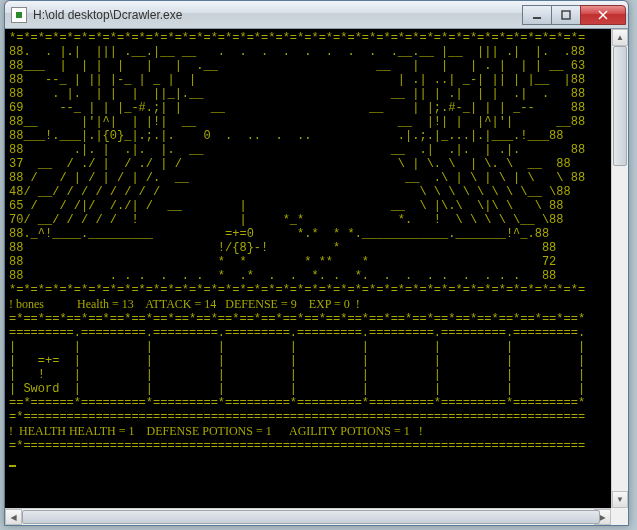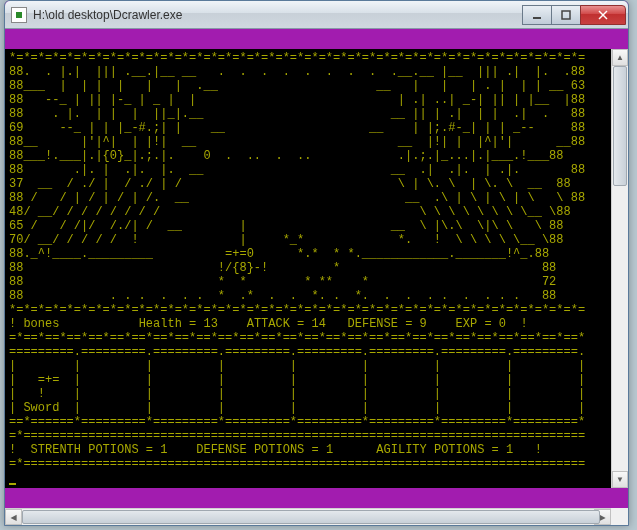--- a/index.html
+++ b/index.html
@@ -10,27 +10,26 @@
     overflow: hidden;
     width: 637px;
     height: 530px;
   }
   .window {
     position: absolute;
     left: 4px;
     top: 0;
     width: 625px;
     height: 526px;
-    background: #a21caf;
+    background: #ef4444;
     border: 1px solid #5a7a9a;
     border-radius: 6px 6px 0 0;
     box-shadow: 0 0 8px rgba(0,0,0,0.3);
     display: flex;
     flex-direction: column;
-    gap: 20px;
   }
   .titlebar {
     height: 28px;
     background: linear-gradient(to bottom, #f0f4f8 0%, #d8e0e8 45%, #c8d0d8 46%, #d0d8e0 100%);
     border-bottom: 1px solid #8898a8;
     display: flex;
     align-items: center;
     padding: 0 2px 0 6px;
     border-radius: 5px 5px 0 0;
   }
@@ -156,21 +155,21 @@
     background: linear-gradient(to bottom, #e4e8ec, #c8d0d8);
     border: 1px solid #a0a8b0;
     border-radius: 2px;
   }
   .corner {
     width: 17px;
     height: 17px;
     background: #f0f0f0;
   }
   .bottom-row { display: flex; }
-  .stats-line, .potions-line { color: #a8a800; }
+  .stats-line, .potions-line { color: #a8a800; font-family: Liberation Serif, serif; }
   .cursor {
     display: inline-block;
     width: 7px;
     height: 2px;
     background: #a8a800;
     vertical-align: bottom;
   }
 </style>
 </head>
 <body>
@@ -222,21 +221,21 @@
 <span>*=*=*=*=*=*=*=*=*=*=*=*=*=*=*=*=*=*=*=*=*=*=*=*=*=*=*=*=*=*=*=*=*=*=*=*=*=*=*=*=</span></span>
 <span class="stats-line">! <span>bones</span>           <span>Health</span> = <span>13</span>    <span>ATTACK</span> = <span>14</span>   <span>DEFENSE</span> = <span>9</span>    <span>EXP</span> = <span>0</span>  !</span>
 <span>=*==*==*==*==*==*==*==*==*==*==*==*==*==*==*==*==*==*==*==*==*==*==*==*==*==*==*</span>
 <span><span>=========.=========.=========.=========.=========.=========.=========.=========.</span>
 <span>|        |         |         |         |         |         |         |         |</span>
 <span>|   =+=  |         |         |         |         |         |         |         |</span>
 <span>|   !    |         |         |         |         |         |         |         |</span>
 | <span>Sword</span>  |         |         |         |         |         |         |         |
 <span>==*======*=========*=========*=========*=========*=========*=========*=========*</span></span>
 <span>=*==============================================================================</span>
-<span class="potions-line">!  <span>STRENTH POTIONS</span> = <span>1</span>    <span>DEFENSE POTIONS</span> = <span>1</span>      <span>AGILITY POTIONS</span> = <span>1</span>   !</span>
+<span class="potions-line">!  <span>HEALTH HEALTH</span> = <span>1</span>    <span>DEFENSE POTIONS</span> = <span>1</span>      <span>AGILITY POTIONS</span> = <span>1</span>   !</span>
 <span>=*==============================================================================</span>
 <span class="cursor"></span></pre>
 
     <div class="vscroll">
       <div class="sb-btn">▲</div>
       <div class="sb-track">
         <div class="sb-thumb"></div>
       </div>
       <div class="sb-btn">▼</div>
     </div>

